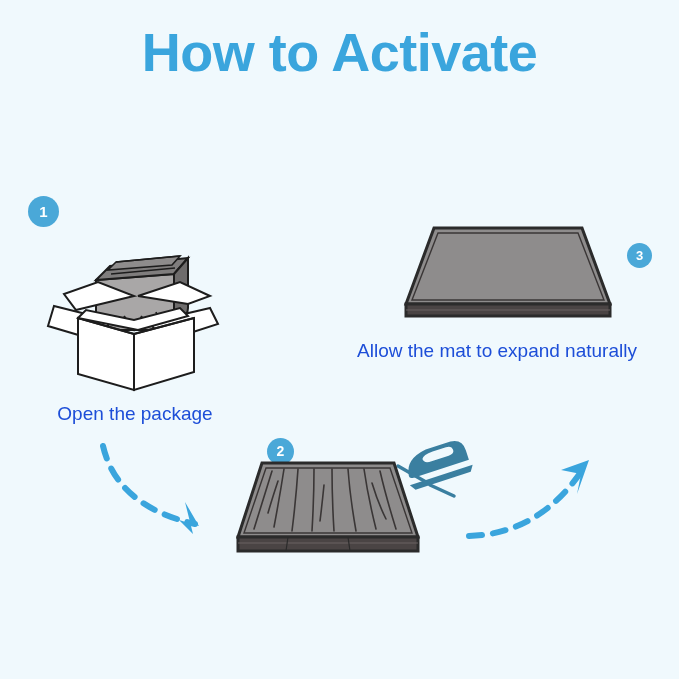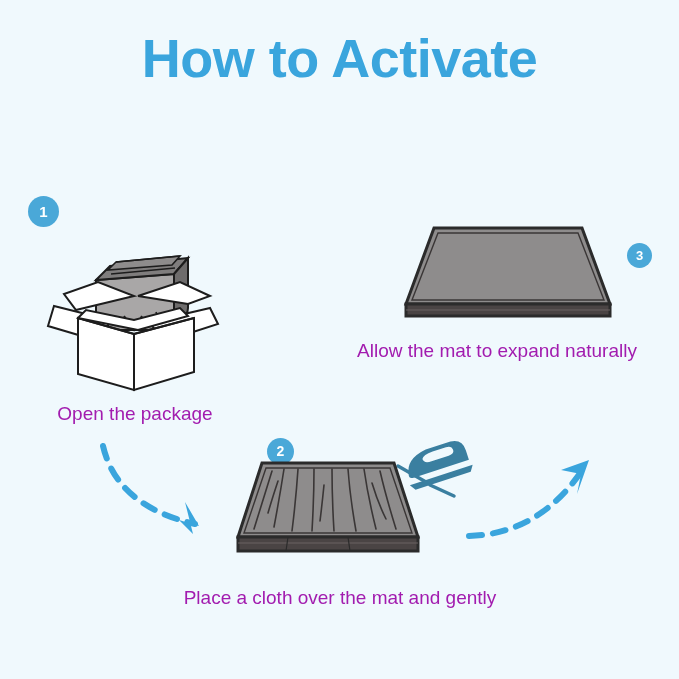--- a/index.html
+++ b/index.html
@@ -20,21 +20,21 @@
     top: 0;
     width: 679px;
     height: 679px;
     background: #f0f9fd;
   }
 
   
   .title-block {
     position: absolute;
     left: 0;
-    top: 26px;
+    top: 20px;
     width: 679px;
     text-align: center;
   }
   .title-line {
     display: block;
     color: #3aa5dd;
     font-weight: bold;
     font-size: 54px;
     line-height: 64px;
     letter-spacing: -0.5px;
@@ -71,21 +71,21 @@
     top: 243px;
     width: 25px;
     height: 25px;
     line-height: 25px;
     font-size: 13px;
   }
 
   
   .caption {
     position: absolute;
-    color: #a21caf;
+    color: #1d4ed8;
     font-size: 19px;
     line-height: 32px;
     text-align: center;
   }
   .caption-1 {
     left: 10px;
     top: 398px;
     width: 250px;
     text-align: center;
   }
@@ -217,16 +217,15 @@
         <path d="M96 30 Q94 50 92 66"></path>
         <path d="M144 28 Q150 48 158 64"></path>
       </g>
       <path d="M10 82 L190 82 L190 96 L10 96 Z" fill="#4a4444" stroke="#2b2b2b" stroke-width="3"></path>
       <path d="M10 88 L190 88" fill="none" stroke="#6a6262" stroke-width="1.2"></path>
       <path d="M60 82 L58 96 M120 82 L122 96" fill="none" stroke="#2b2b2b" stroke-width="1.2"></path>
     </svg>
   </div>
 
   <div class="caption caption-2">
-    <span class="cap-line">Place a cloth over the mat and gently</span>
   </div>
 
 </div>
 
 </body></html>

